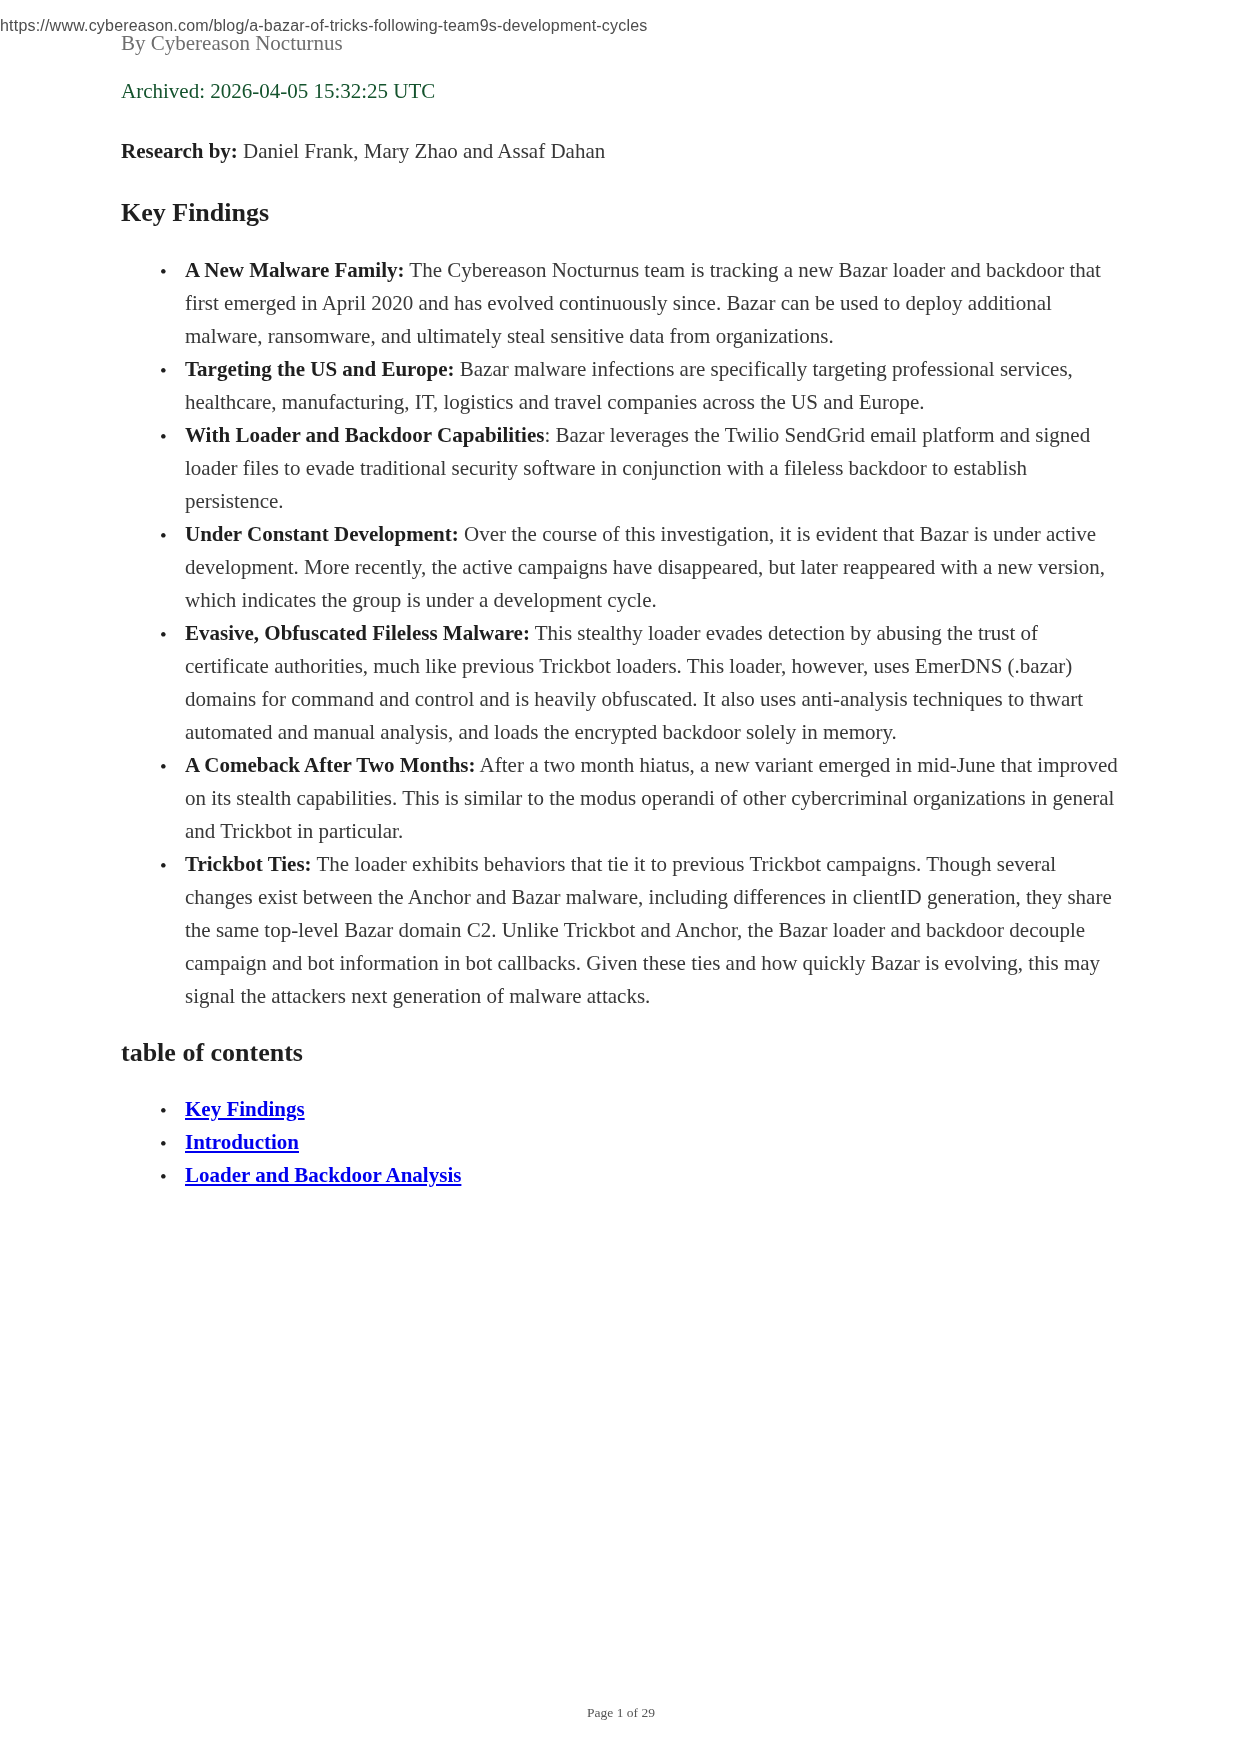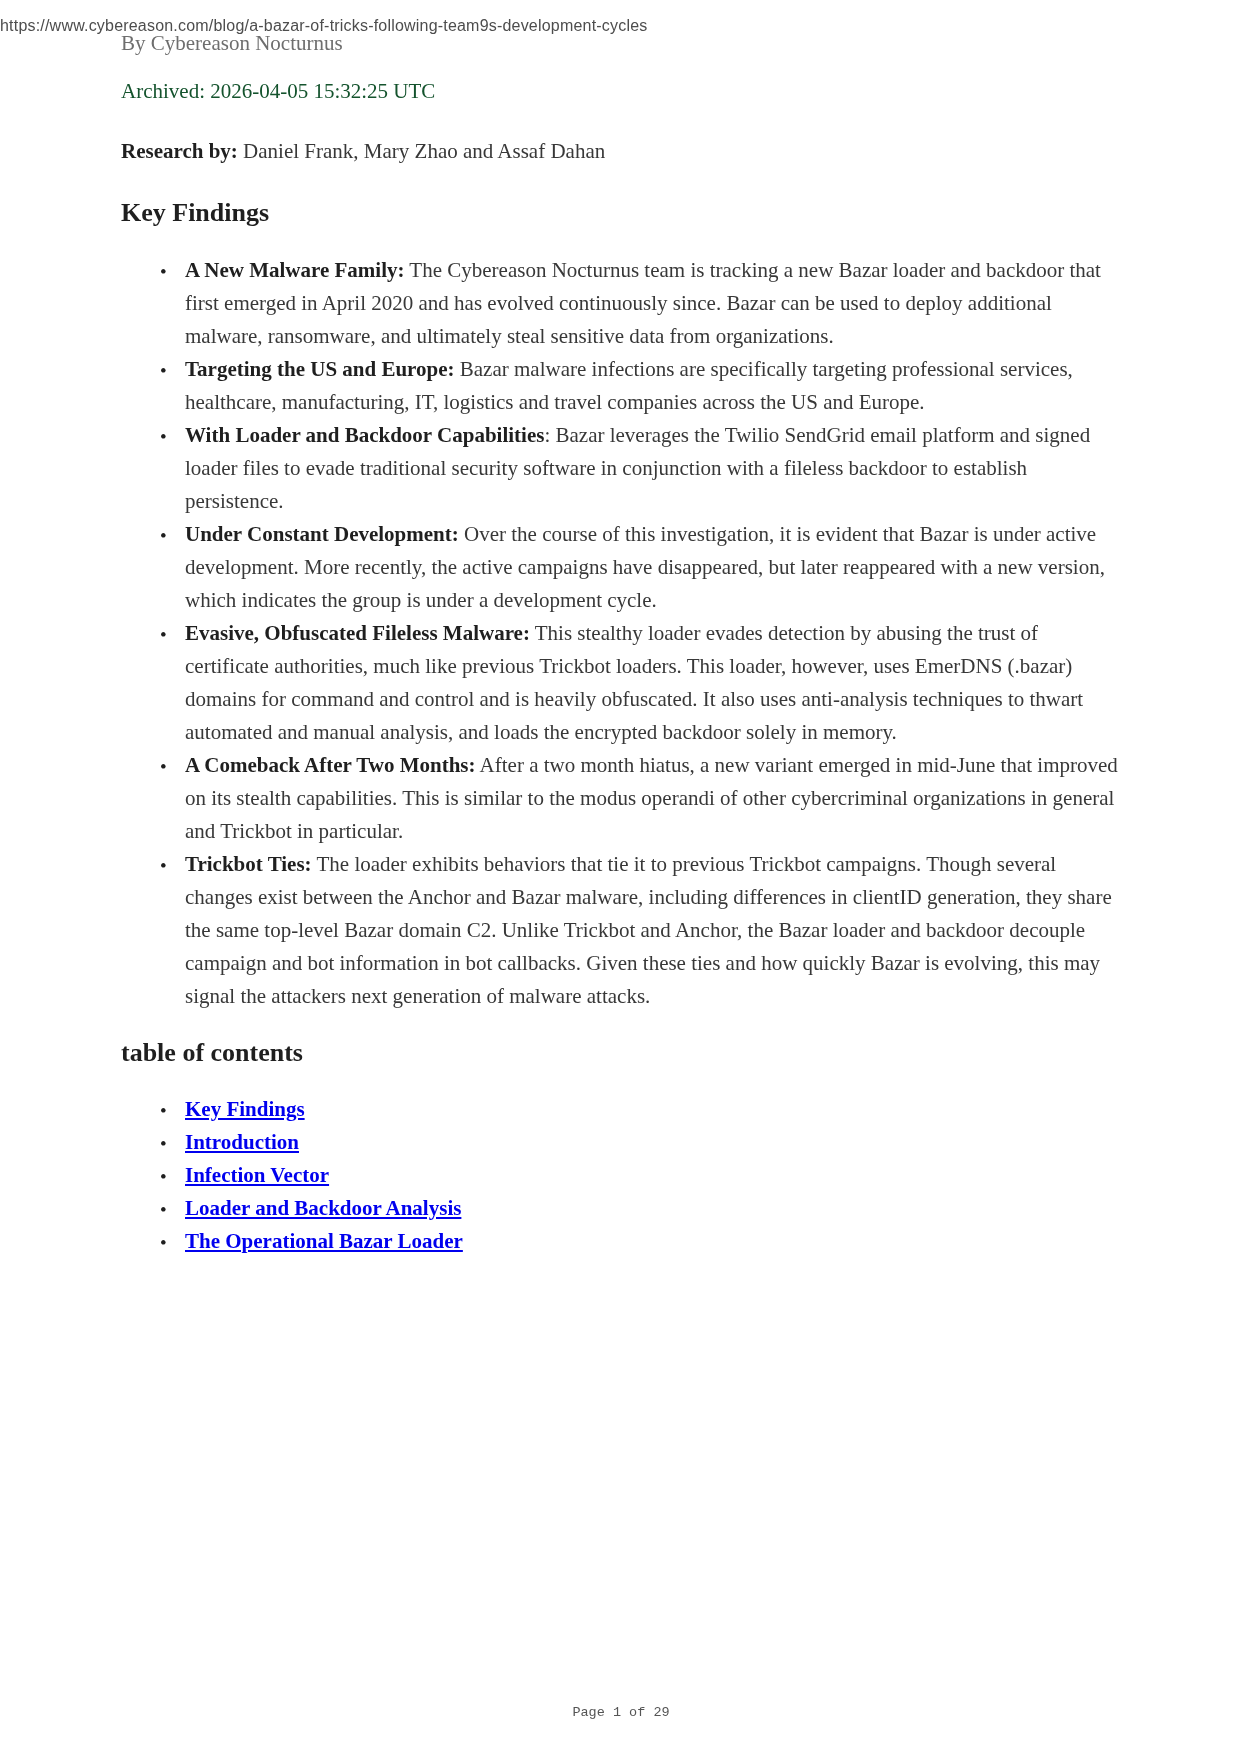--- a/index.html
+++ b/index.html
@@ -89,21 +89,21 @@
     font-weight: bold;
     text-decoration: underline;
     cursor: pointer;
   }
   .page-footer {
     position: absolute;
     top: 1705px;
     left: 0;
     width: 100%;
     text-align: center;
-    font-family: Liberation Mono, monospace;
+    font-family: Liberation Serif, serif;
     font-size: 13.5px;
     color: #555555;
   }
 </style>
 </head>
 <body>
 
 <div class="page-url">https://www.cybereason.com/blog/a-bazar-of-tricks-following-team9s-development-cycles</div>
 
 <div class="content">
@@ -125,20 +125,18 @@
     <li><span class="lead">Evasive, Obfuscated Fileless Malware:</span><span> This stealthy loader evades detection by abusing the trust of certificate authorities, much like previous Trickbot loaders. This loader, however, uses EmerDNS (.bazar) domains for command and control and is heavily obfuscated. It also uses anti-analysis techniques to thwart automated and manual analysis, and loads the encrypted backdoor solely in memory.</span></li>
     <li><span class="lead">A Comeback After Two Months:</span><span> After a two month hiatus, a new variant emerged in mid-June that improved on its stealth capabilities. This is similar to the modus operandi of other cybercriminal organizations in general and Trickbot in particular.</span></li>
     <li><span class="lead">Trickbot Ties:</span><span> The loader exhibits behaviors that tie it to previous Trickbot campaigns. Though several changes exist between the Anchor and Bazar malware, including differences in clientID generation, they share the same top-level Bazar domain C2. Unlike Trickbot and Anchor, the Bazar loader and backdoor decouple campaign and bot information in bot callbacks. Given these ties and how quickly Bazar is evolving, this may signal the attackers next generation of malware attacks.</span></li>
   </ul>
 
   <h2 class="section-heading toc-heading">table of contents</h2>
 
   <ul class="toc-list">
     <li><a>Key Findings</a></li>
     <li><a>Introduction</a></li>
-    <li><a>Infection Vector</a></li>
     <li><a>Loader and Backdoor Analysis</a></li>
-    <li><a>The Operational Bazar Loader</a></li>
   </ul>
 
 </div>
 
 <div class="page-footer">Page 1 of 29</div>
 
 </body></html>

